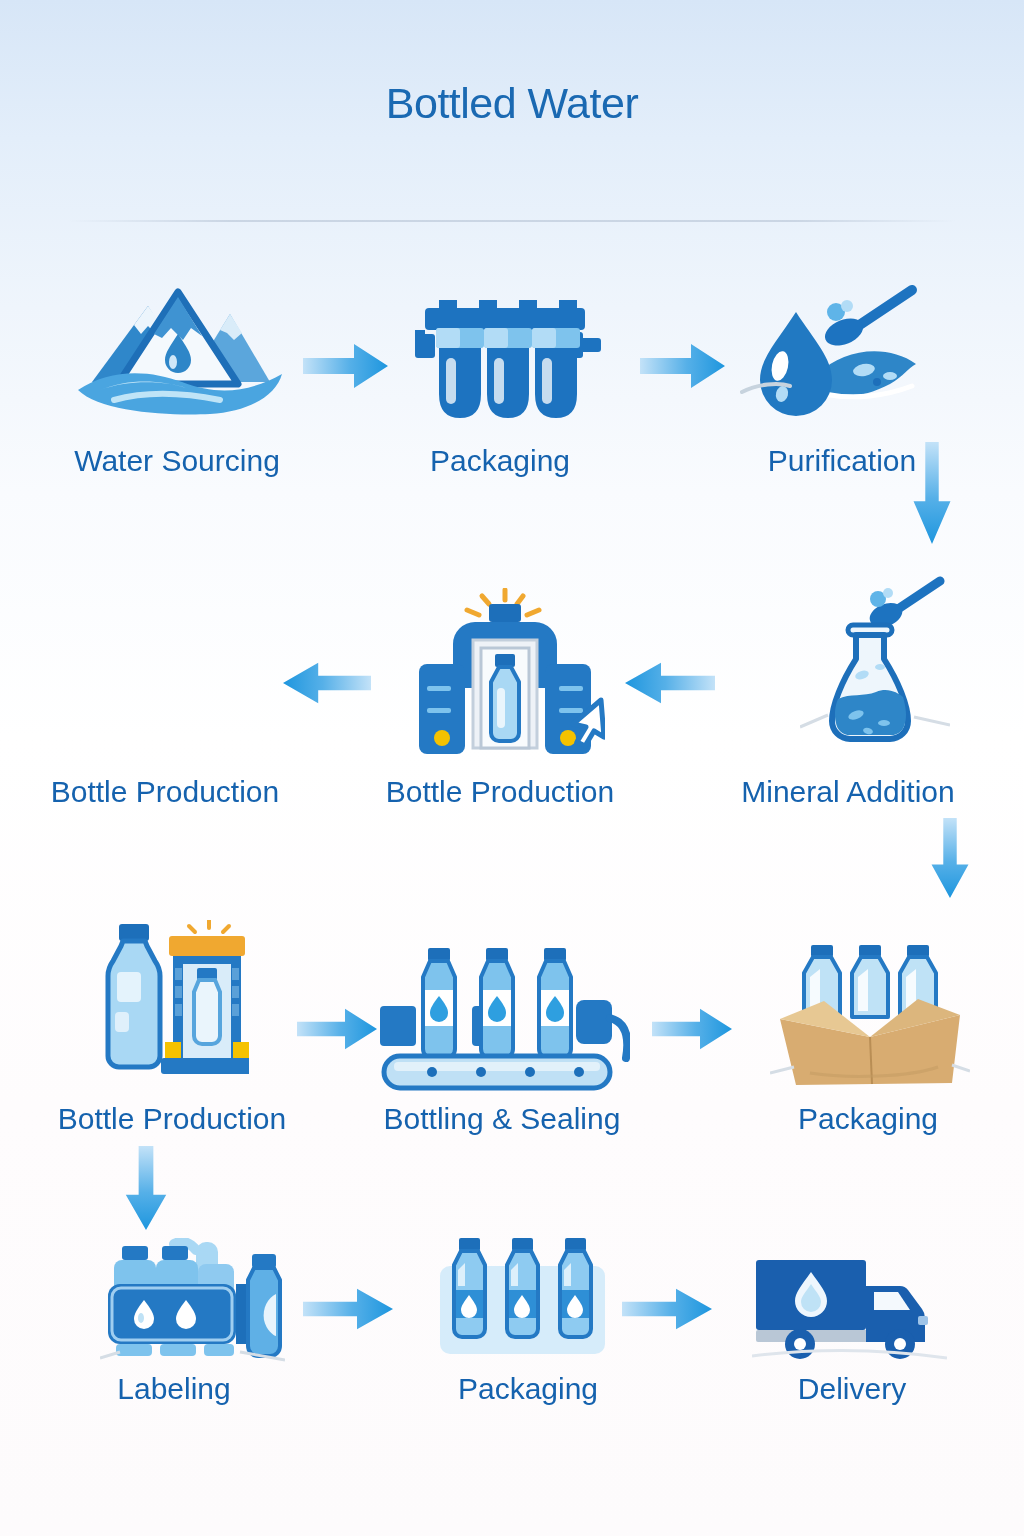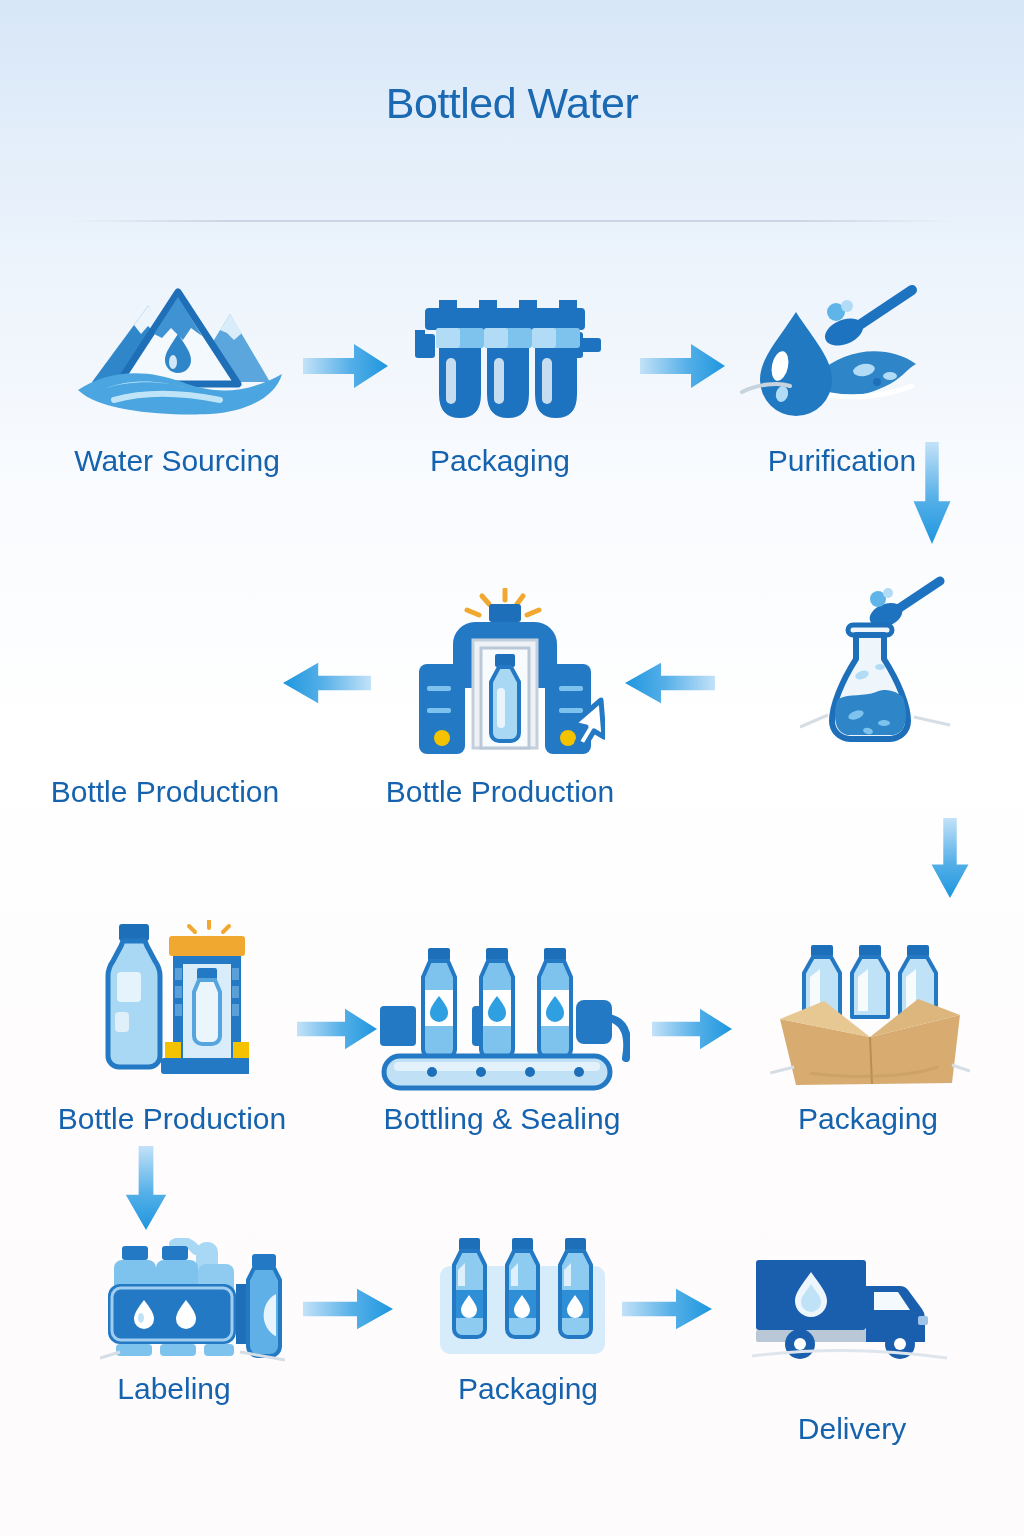--- a/index.html
+++ b/index.html
@@ -160,20 +160,21 @@
       <path d="M56,60 v24 C42,106 32,130 32,146 a18,18 0 0 0 18,18 h40 a18,18 0 0 0 18,-18 C108,130 98,106 84,84 V60 z" fill="#eef6fc" stroke="#1d6fba" stroke-width="6" stroke-linejoin="round"></path>
       <path d="M38,124 C50,118 64,122 76,117 C88,112 98,118 103,122 C106,132 107,142 105,148 a14,14 0 0 1 -14,12 H50 a14,14 0 0 1 -14,-12 C34,140 35,131 38,124 z" fill="#2e86c8"></path>
       <ellipse cx="62" cy="100" rx="7" ry="4" fill="#b2dcf6" transform="rotate(-18 62 100)"></ellipse>
       <ellipse cx="80" cy="92" rx="5" ry="3" fill="#b2dcf6"></ellipse>
       <ellipse cx="56" cy="140" rx="8" ry="4" fill="#7ec3ed" transform="rotate(-20 56 140)"></ellipse>
       <ellipse cx="84" cy="148" rx="6" ry="3" fill="#7ec3ed"></ellipse>
       <ellipse cx="68" cy="156" rx="5" ry="3" fill="#7ec3ed" transform="rotate(15 68 156)"></ellipse>
       <path d="M0,152 L28,140 M114,142 L150,150" stroke="#d5dde5" stroke-width="3"></path>
     </svg>
   </div>
+  <div class="step-label" style="left:848px;top:775px;">Mineral Addition</div>
 
   <div class="arrow down" style="left:929px;top:818px;width:42px;height:80px;"></div>
 
   <div class="icon" style="left:97px;top:920px;width:152px;height:160px;">
     <svg viewBox="0 0 152 160">
       <rect x="22" y="4" width="30" height="17" rx="3" fill="#1d6fba"></rect>
       <path d="M26,21 h22 l2,5 8,15 q5,7 5,15 v80 a11,11 0 0 1 -11,11 H22 a11,11 0 0 1 -11,-11 V56 q0,-8 5,-15 l8,-15 z" fill="#a9d8f4" stroke="#2479c4" stroke-width="5" stroke-linejoin="round"></path>
       <rect x="20" y="52" width="24" height="30" rx="4" fill="#e4f3fc"></rect>
       <rect x="18" y="92" width="14" height="20" rx="4" fill="#dff0fb"></rect>
       <g stroke="#f0a830" stroke-width="4" stroke-linecap="round">
@@ -319,15 +320,15 @@
       <path d="M114,26 h34 q5,0 8,4 l14,19 q3,4 3,9 v24 h-59 z" fill="#1a5fae"></path>
       <polygon points="122,32 146,32 158,50 122,50" fill="#f4f9fd"></polygon>
       <rect x="166" y="56" width="10" height="9" rx="2" fill="#9fc4e8"></rect>
       <circle cx="48" cy="84" r="15" fill="#1a5fae"></circle>
         <circle cx="48" cy="84" r="6" fill="#ffffff"></circle>
       <circle cx="148" cy="84" r="15" fill="#1a5fae"></circle>
         <circle cx="148" cy="84" r="6" fill="#ffffff"></circle>
       <path d="M0,96 Q97,84 195,98" stroke="#dfe5ec" stroke-width="3" fill="none"></path>
     </svg>
   </div>
-  <div class="step-label" style="left:852px;top:1372px;margin-top:40px;">Delivery</div>
+  <div class="step-label" style="left:852px;top:1372px;">Delivery</div>
 
 </div>
 
 </body></html>

